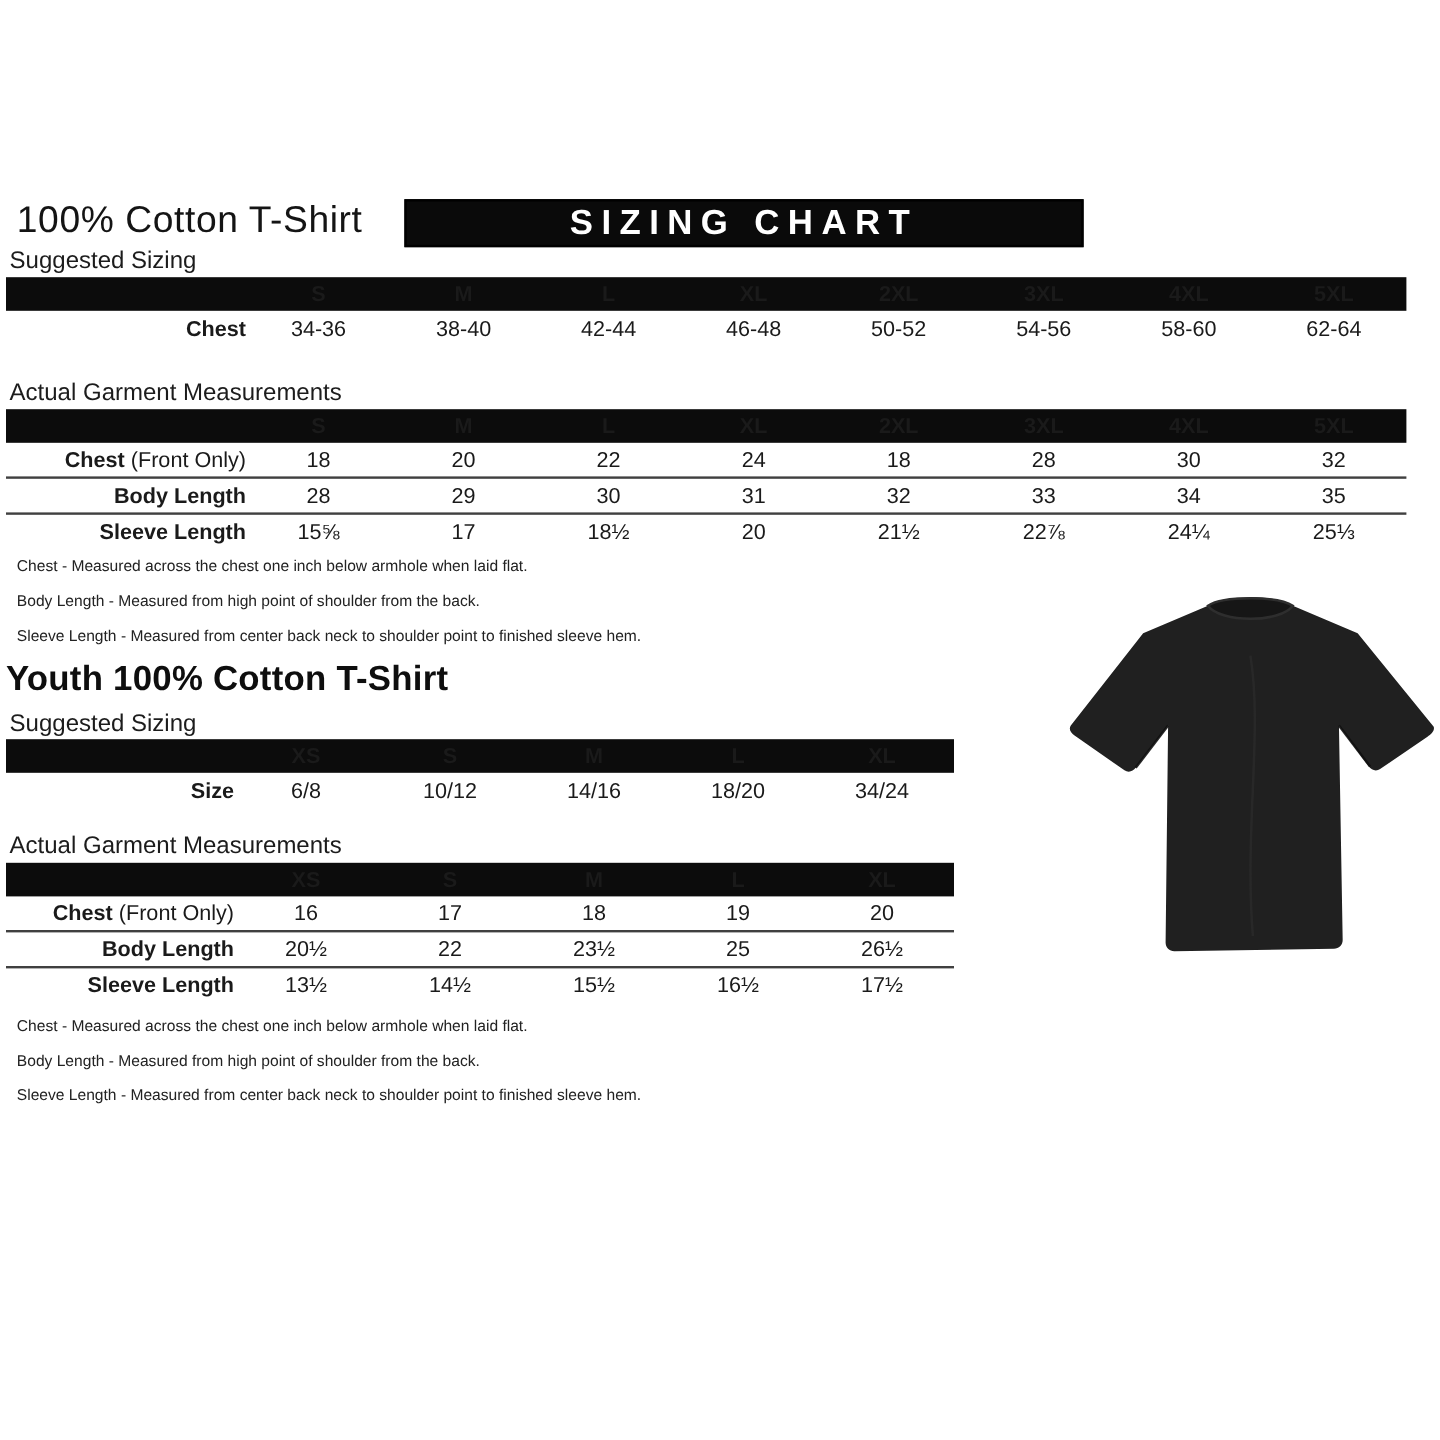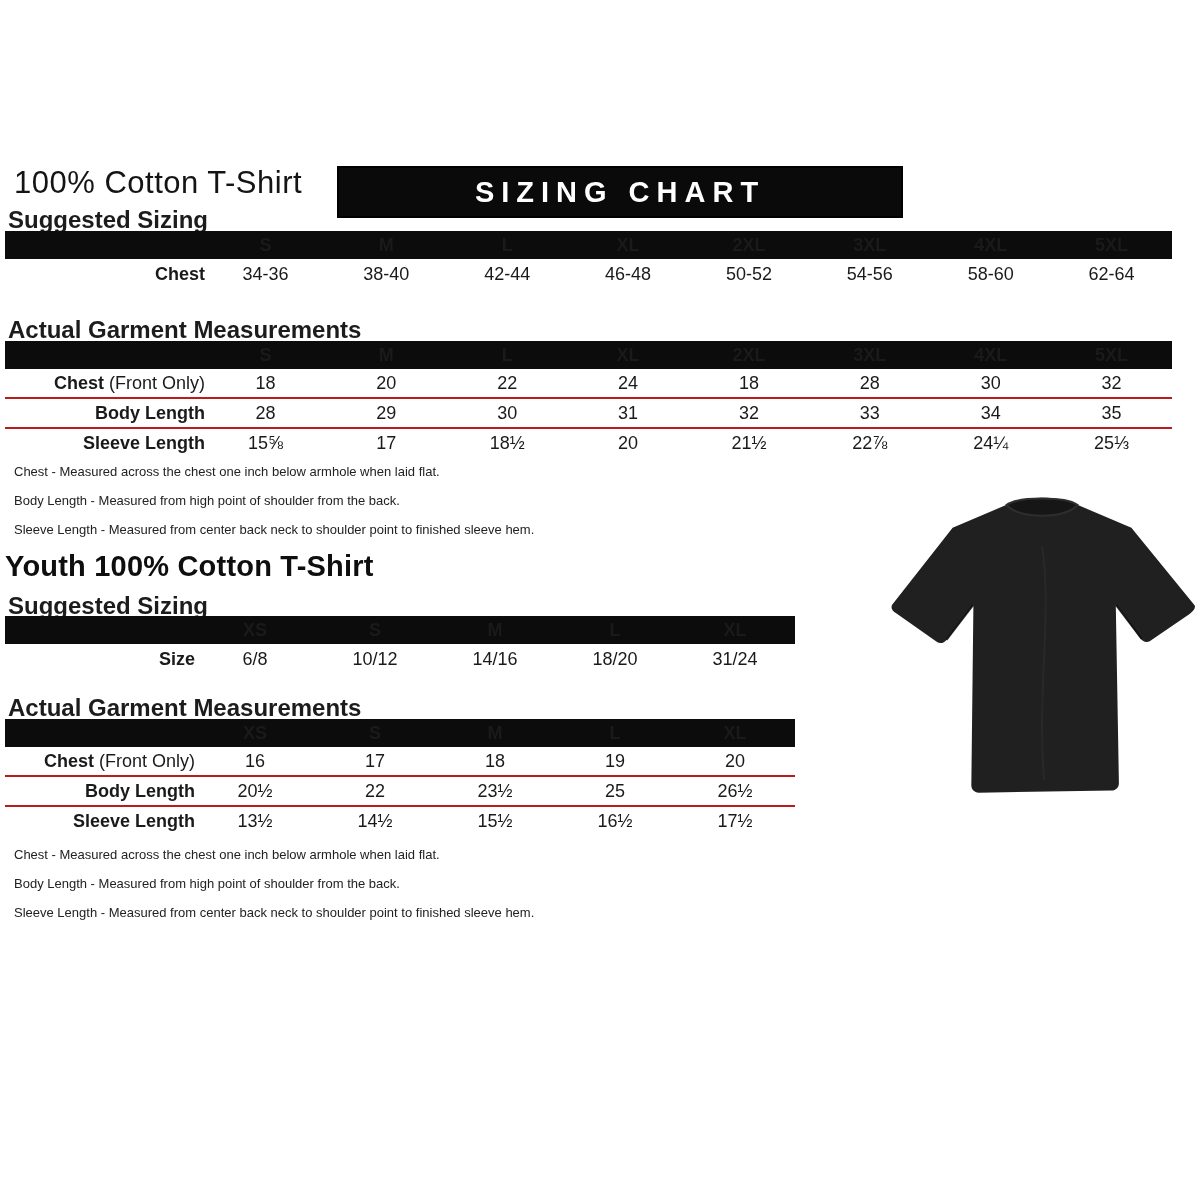--- a/index.html
+++ b/index.html
@@ -7,45 +7,45 @@
     position:relative;width:1200px;height:1200px;background:#ffffff;overflow:hidden;
     font-family:"Liberation Sans","DejaVu Sans",sans-serif;color:#111;
   }
   .abs{position:absolute;}
   .page-title{font-size:31px;font-weight:400;letter-spacing:0.5px;color:#141414;white-space:nowrap;}
   .youth-title{font-size:29px;font-weight:700;letter-spacing:0.2px;color:#0e0e0e;white-space:nowrap;}
   .banner{
     background:#0a0a0a;color:#ffffff;display:flex;align-items:center;justify-content:center;
     font-weight:700;font-size:29px;letter-spacing:7px;border:2px solid #000;box-sizing:border-box;
   }
-  .section-label{font-size:24px;font-weight:700;color:#1c1c1c;white-space:nowrap;}
+  .section-label{font-size:20px;font-weight:400;color:#1c1c1c;white-space:nowrap;}
   .size-table{display:block;}
   .trow{display:grid;grid-template-columns:var(--cols);align-items:center;}
   .thead{background:#0c0c0c;height:28px;}
   .hcell{color:#ffffff;font-weight:700;font-size:19px;text-align:center;}
   .brow{height:30px;}
   .lined .brow{height:28px;}
-  .lined .brow:not(:last-child){border-bottom:2px solid #b91c1c;}
+  .lined .brow:not(:last-child){border-bottom:2px solid #404040;}
   .tcell{font-size:18px;color:#1a1a1a;text-align:center;overflow:hidden;white-space:nowrap;}
   .tcell.label{text-align:right;padding-left:10px;}
   .b{font-weight:700;}
   .suffix{font-weight:400;}
   .cols8{--cols:200px repeat(8,1fr);}
   .cols5{--cols:190px repeat(5,1fr);}
   .notes .note-line{font-size:13px;color:#222;line-height:29px;white-space:nowrap;}
   .tshirt-wrap{line-height:0;}
 </style>
 </head>
 <body>
 
 <div class="page">
 
   <div class="abs page-title" style="left:14px;top:165px;">100% Cotton T-Shirt</div>
 
-  <div class="abs banner" style="left:337px;top:166px;width:566px;height:52px;">
+  <div class="abs banner" style="left:337px;top:166px;width:566px;height:40px;">
     <span>SIZING CHART</span>
   </div>
 
   <div class="abs section-label" style="left:8px;top:206px;">Suggested Sizing</div>
 
   <div class="abs size-table cols8" style="left:5px;top:231px;width:1167px;">
       <div class="trow thead">
         <div class="tcell label"></div>
         <div class="tcell hcell">S</div>
         <div class="tcell hcell">M</div>
@@ -136,21 +136,21 @@
         <div class="tcell hcell">M</div>
         <div class="tcell hcell">L</div>
         <div class="tcell hcell">XL</div>
       </div>
       <div class="trow brow">
         <div class="tcell label"><span class="b">Size</span></div>
         <div class="tcell">6/8</div>
         <div class="tcell">10/12</div>
         <div class="tcell">14/16</div>
         <div class="tcell">18/20</div>
-        <div class="tcell">31/24</div>
+        <div class="tcell">34/24</div>
       </div>
     </div>
 
   <div class="abs section-label" style="left:8px;top:694px;">Actual Garment Measurements</div>
 
   <div class="abs size-table cols5 lined" style="left:5px;top:719px;width:790px;">
       <div class="trow thead">
         <div class="tcell label"></div>
         <div class="tcell hcell">XS</div>
         <div class="tcell hcell">S</div>

